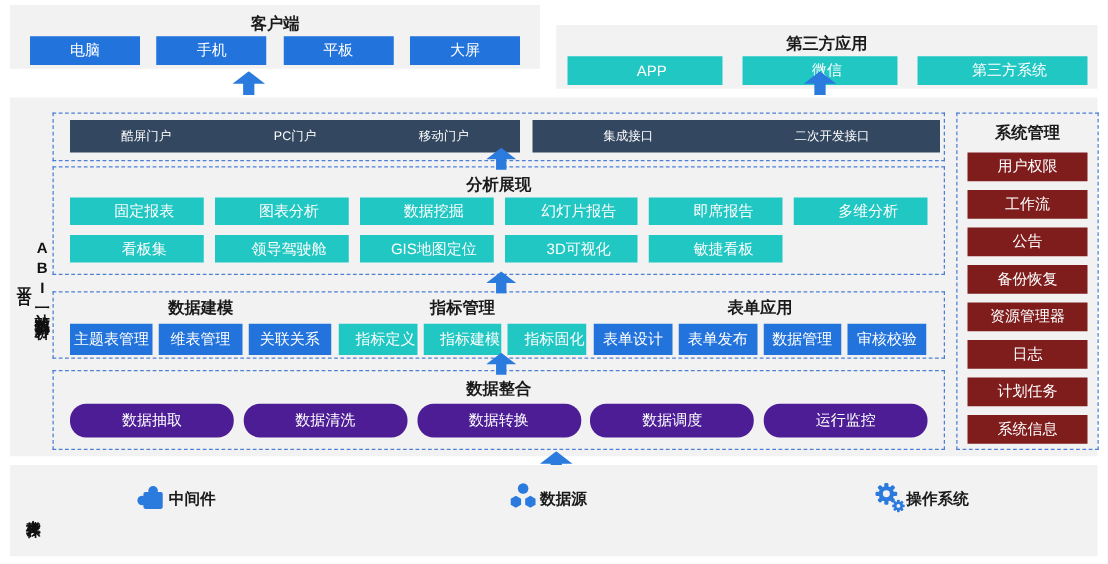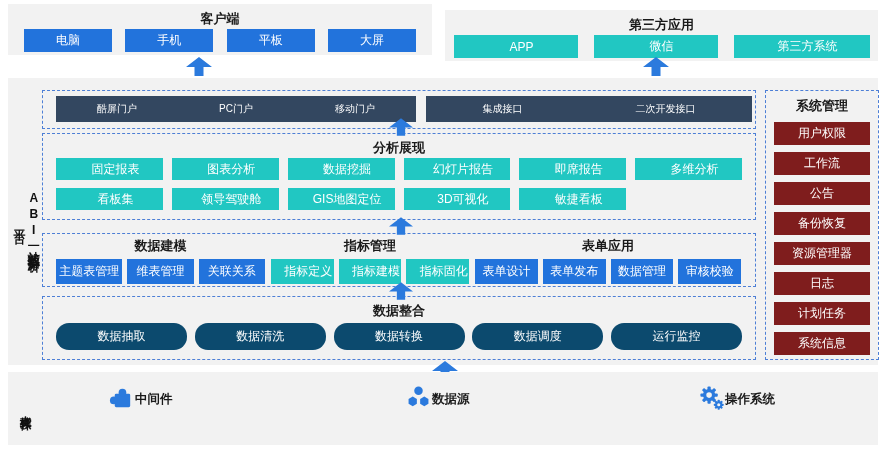--- a/index.html
+++ b/index.html
@@ -5,21 +5,21 @@
   html,body{margin:0;padding:0;}
   body{
     width:886px;height:451px;position:relative;background:#ffffff;
     font-family:"Liberation Sans","DejaVu Sans",sans-serif;color:#1a1a1a;overflow:hidden;
   }
   .sec{position:absolute;background:#f2f2f2;}
   .hdr{font-size:13px;font-weight:bold;color:#1a1a1a;text-align:center;}
   .chip{display:flex;align-items:center;justify-content:center;color:#fff;font-size:12px;white-space:nowrap;}
   .blue{background:#2273dc;}
   .teal{background:#21c7c2;padding-left:12px;}
-  .green{background:#0c4a6e;border-radius:13px;}
+  .green{background:#4c1d95;border-radius:13px;}
   .lblue{background:#7f1d1d;}
   .navybar{position:absolute;background:#334760;display:flex;align-items:center;justify-content:space-around;height:26px;}
   .navybar span{color:#fff;font-size:10px;}
   .dashed{position:absolute;border:1px dashed #4d7fd6;}
   .vtxt{writing-mode:vertical-rl;text-orientation:upright;font-weight:bold;font-size:12px;color:#111;letter-spacing:2px;line-height:1.2;}
   .arrow{position:absolute;width:26px;height:19px;}
   .btn-row{position:absolute;display:flex;}
   
   #client-box .btn-row{left:16px;right:16px;top:25px;justify-content:space-between;}
   #client-box .chip{width:88px;height:23px;}
@@ -49,21 +49,21 @@
 <div id="client-box" class="sec" style="left:8px;top:4px;width:424px;height:51px;">
   <div class="hdr sec-title">客户端</div>
   <div class="btn-row">
     <div class="chip blue">电脑</div>
     <div class="chip blue">手机</div>
     <div class="chip blue">平板</div>
     <div class="chip blue">大屏</div>
   </div>
 </div>
 
-<div id="third-box" class="sec" style="left:445px;top:10px;width:433px;height:51px;">
+<div id="third-box" class="sec" style="left:445px;top:20px;width:433px;height:51px;">
   <div class="hdr sec-title">第三方应用</div>
   <div class="btn-row">
     <div class="chip teal" style="width:112px;">APP</div>
     <div class="chip teal" style="width:112px;">微信</div>
     <div class="chip teal" style="width:124px;">第三方系统</div>
   </div>
 </div>
 
 <svg class="arrow" style="left:186px;top:57px;" viewBox="0 0 26 19">
   <polygon points="13,0 26,10 17.5,10 17.5,19 8.5,19 8.5,10 0,10" fill="#2b7add"></polygon>

